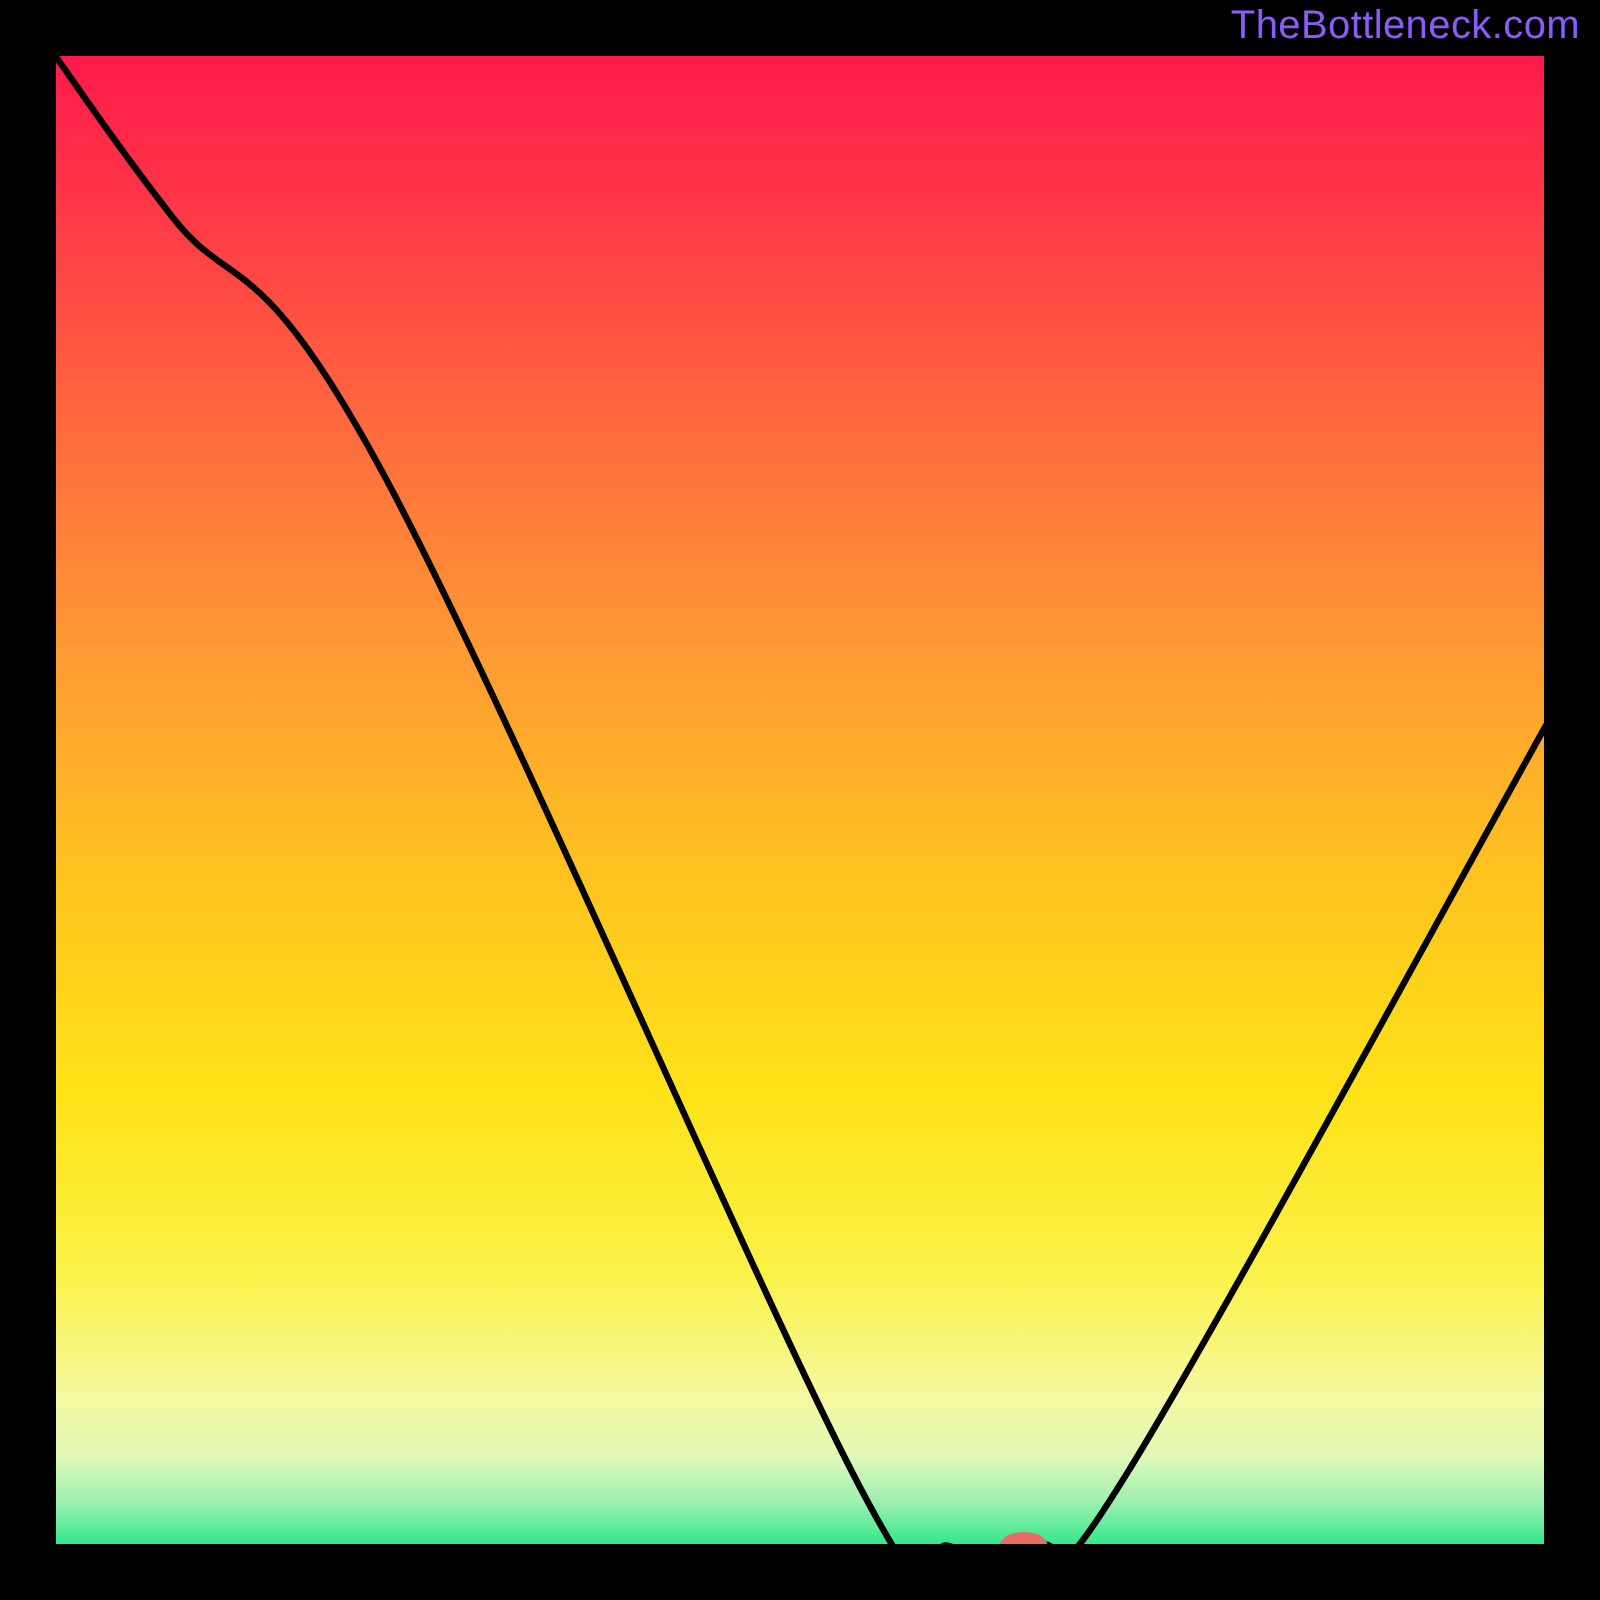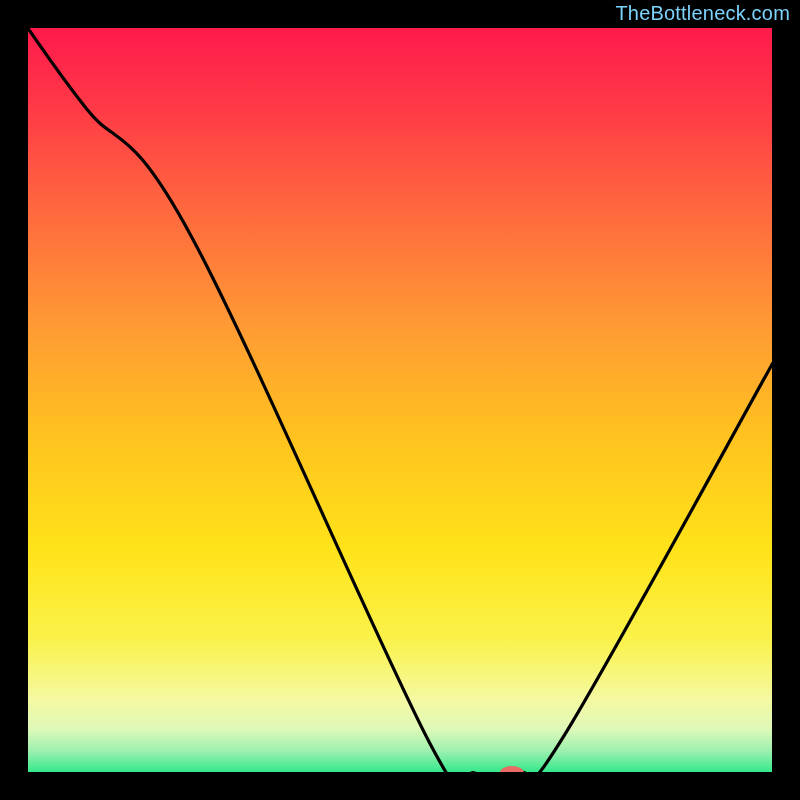--- a/index.html
+++ b/index.html
@@ -14,21 +14,21 @@
     position: relative;
     width: 800px;
     height: 800px;
   }
   .watermark {
     position: absolute;
     top: 2px;
     right: 10px;
     font-family: Arial, Helvetica, sans-serif;
     font-size: 20px;
-    color: #7dd3fc;
+    color: #8b5cf6;
     letter-spacing: 0.2px;
   }
   svg {
     position: absolute;
     left: 0;
     top: 0;
   }
 </style>
 </head>
 <body>

